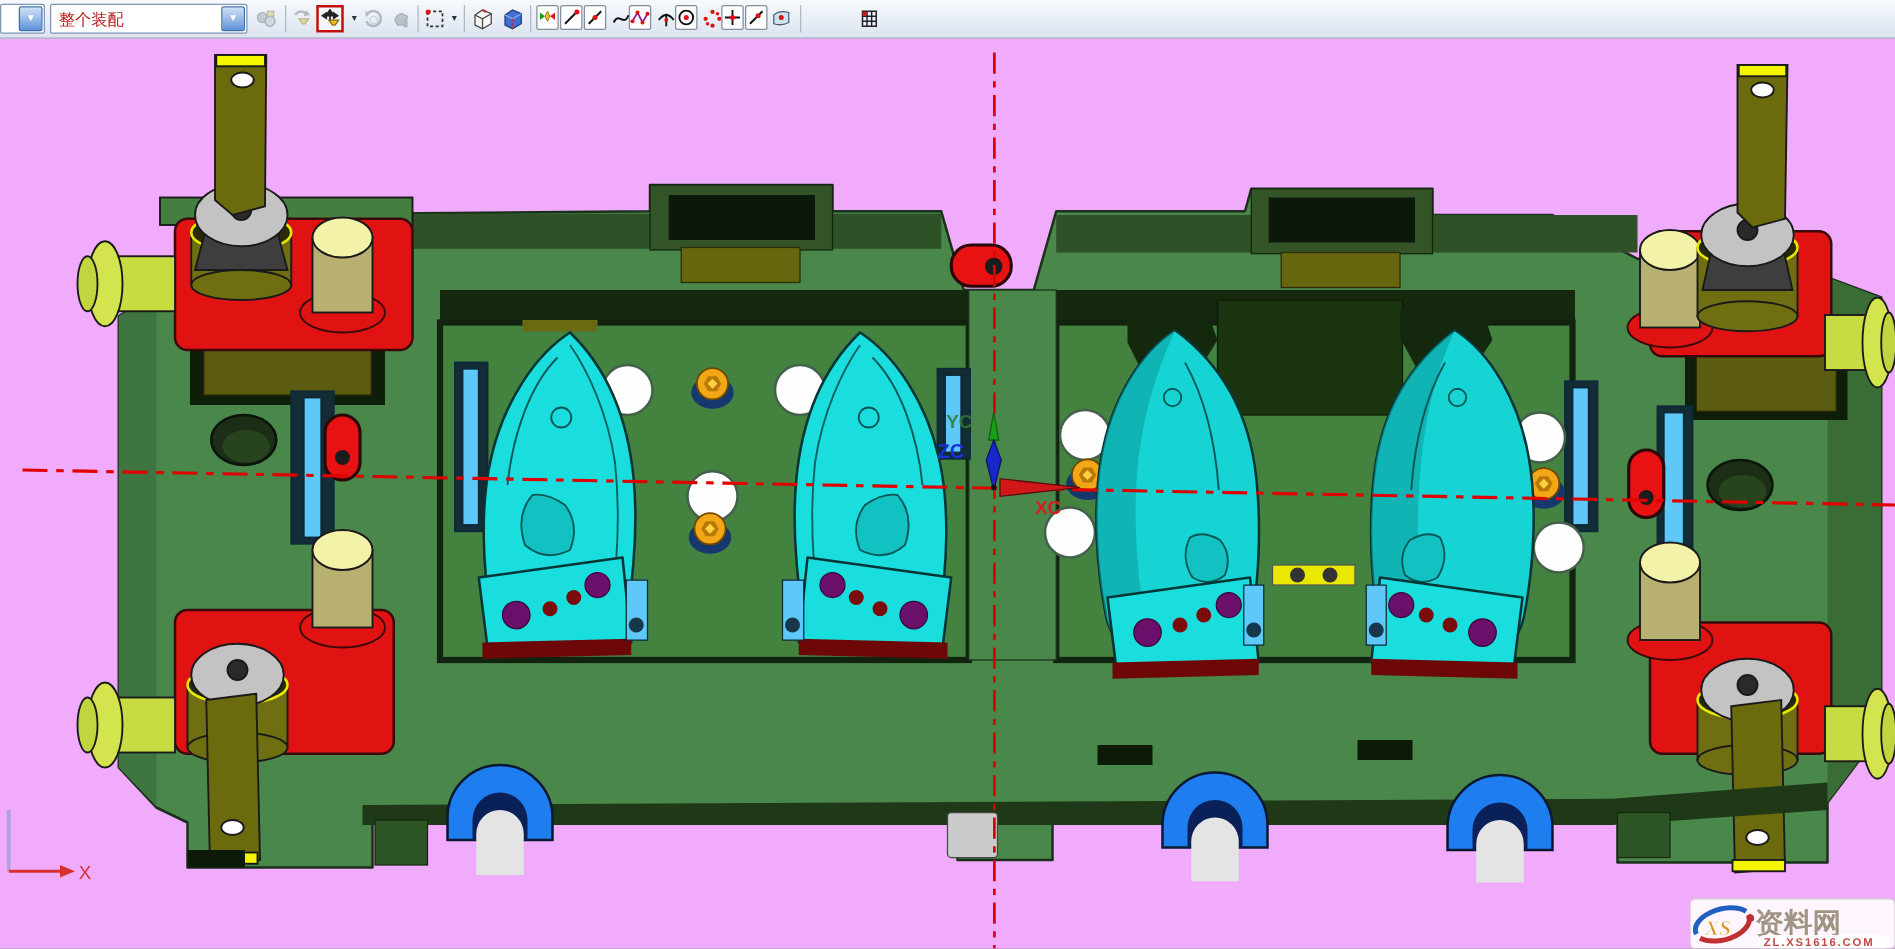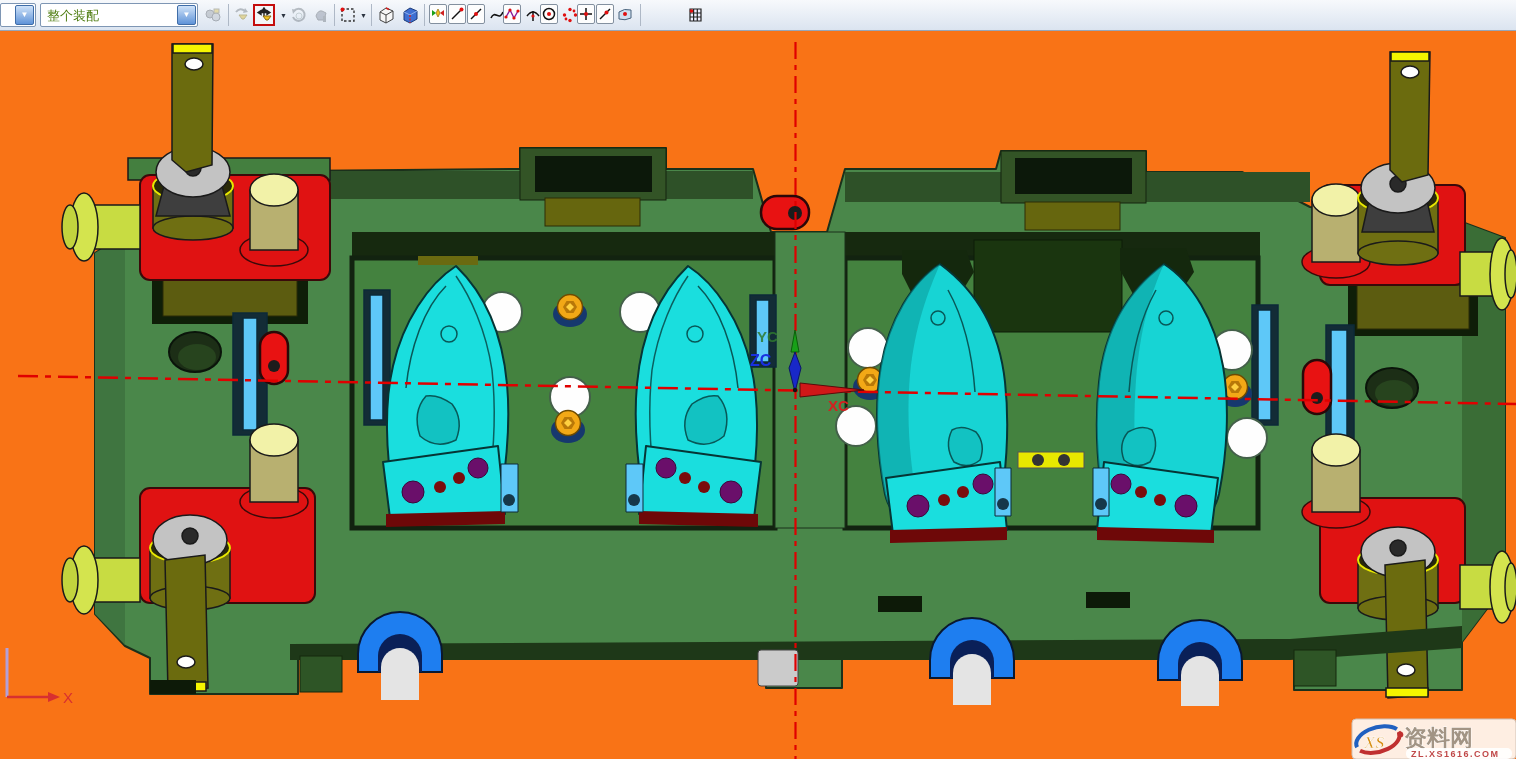--- a/index.html
+++ b/index.html
@@ -3,34 +3,34 @@
 <meta charset="utf-8">
 <style>
   html,body{margin:0;padding:0;background:#555;}
   .screen{position:relative;width:1516px;height:759px;overflow:hidden;
     background:#e9e9e9;font-family:"Liberation Sans",sans-serif;}
   
   .toolbar{position:absolute;left:0;top:0;width:1516px;height:30px;
     background:linear-gradient(#f7f9fc,#dbe4f0);border-bottom:1px solid #97a5b8;}
   .combo{position:absolute;top:3px;height:22px;background:#fff;
     border:1px solid #7e96b4;border-radius:2px;}
-  .combo-text{position:absolute;left:6px;top:3px;font-size:13px;color:#4d7c0f;white-space:nowrap;}
+  .combo-text{position:absolute;left:6px;top:3px;font-size:13px;color:#b91c1c;white-space:nowrap;}
   .combo-btn{position:absolute;right:1px;top:1px;width:17px;height:18px;
     background:linear-gradient(#cfe2f8,#5f93d8);border:1px solid #3f6da8;border-radius:2px;
     color:#fff;font-size:8px;line-height:18px;text-align:center;}
   .tb-btn{position:absolute;top:4px;width:22px;height:22px;padding:0;margin:0;
     background:transparent;border:none;display:flex;align-items:center;justify-content:center;cursor:default;}
   .tb-btn svg{display:block;}
   .tb-btn.boxed{background:#fdfdfd;border:1px solid #83909f;border-radius:2px;width:18px;height:20px;}
   .tb-btn.disabled{opacity:.45;}
   .tb-btn.highlight{border:2px solid #c40d0d;background:#f4f6f8;width:22px;height:22px;}
   .sep{position:absolute;top:4px;width:1px;height:22px;background:#aeb8c6;}
   .caret{position:absolute;top:12px;font-size:7px;color:#2c3440;}
   
-  .viewport{position:absolute;left:0;top:31px;width:1516px;height:728px;background:#f97316;}
+  .viewport{position:absolute;left:0;top:31px;width:1516px;height:728px;background:#f0abfc;}
 </style>
 </head>
 <body>
 
 <div class="screen">
 
   <div class="toolbar">
     <div class="combo" style="left:0;width:34px">
       <span class="combo-text"></span>
       <span class="combo-btn">▼</span>

